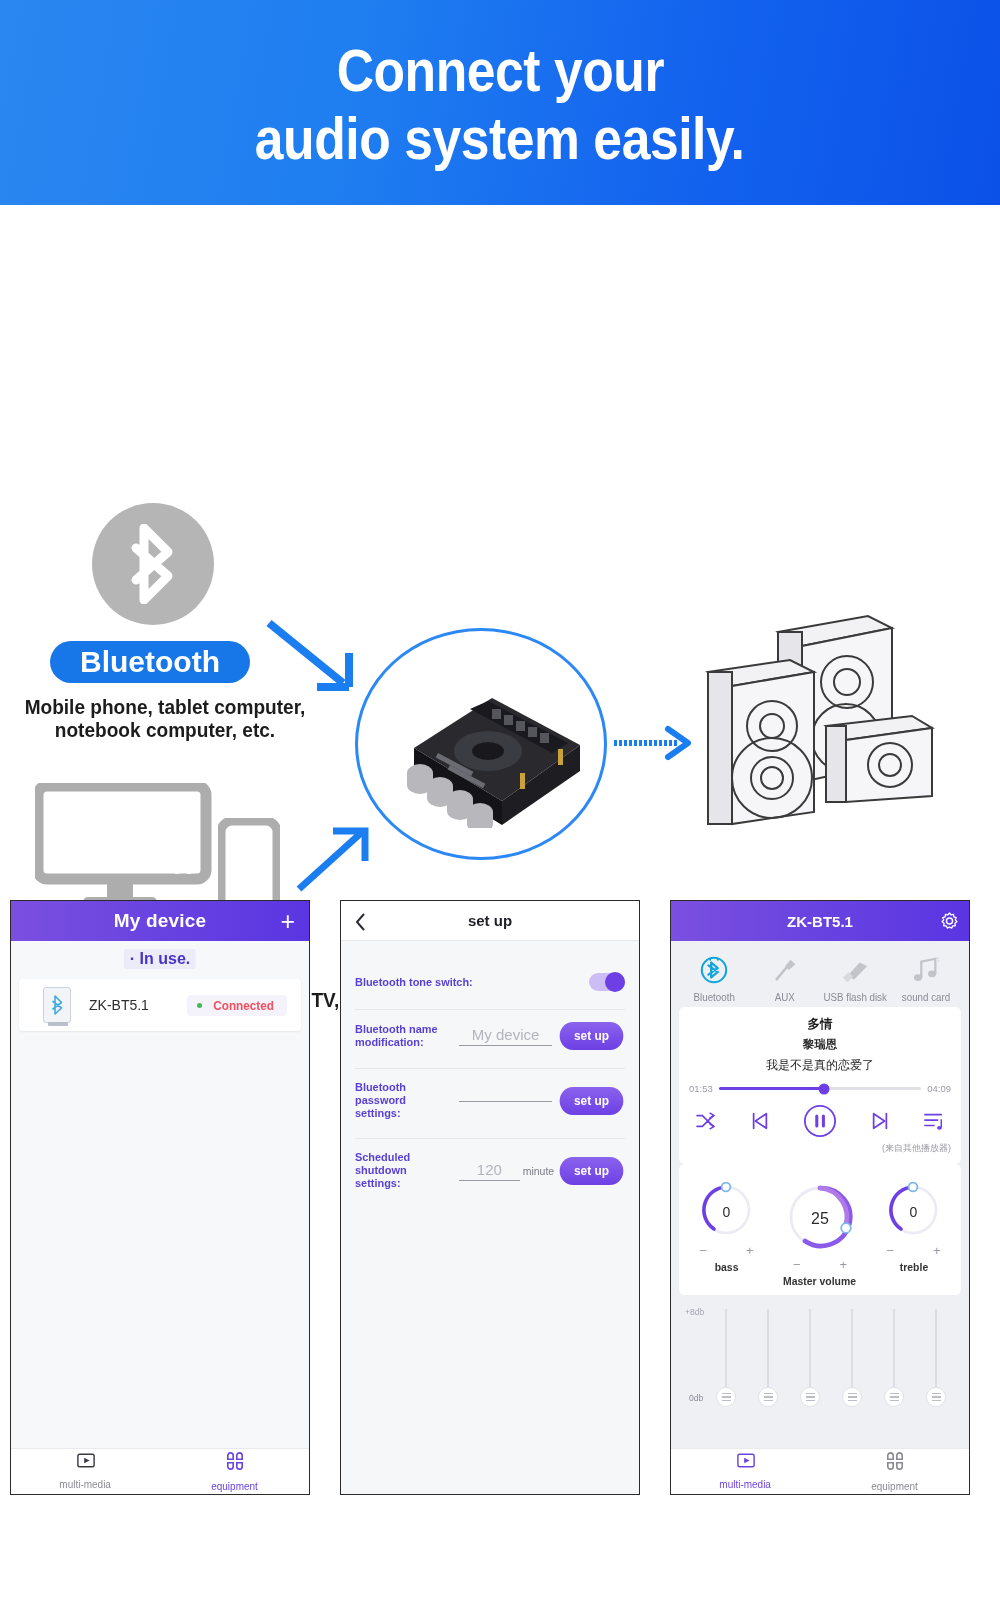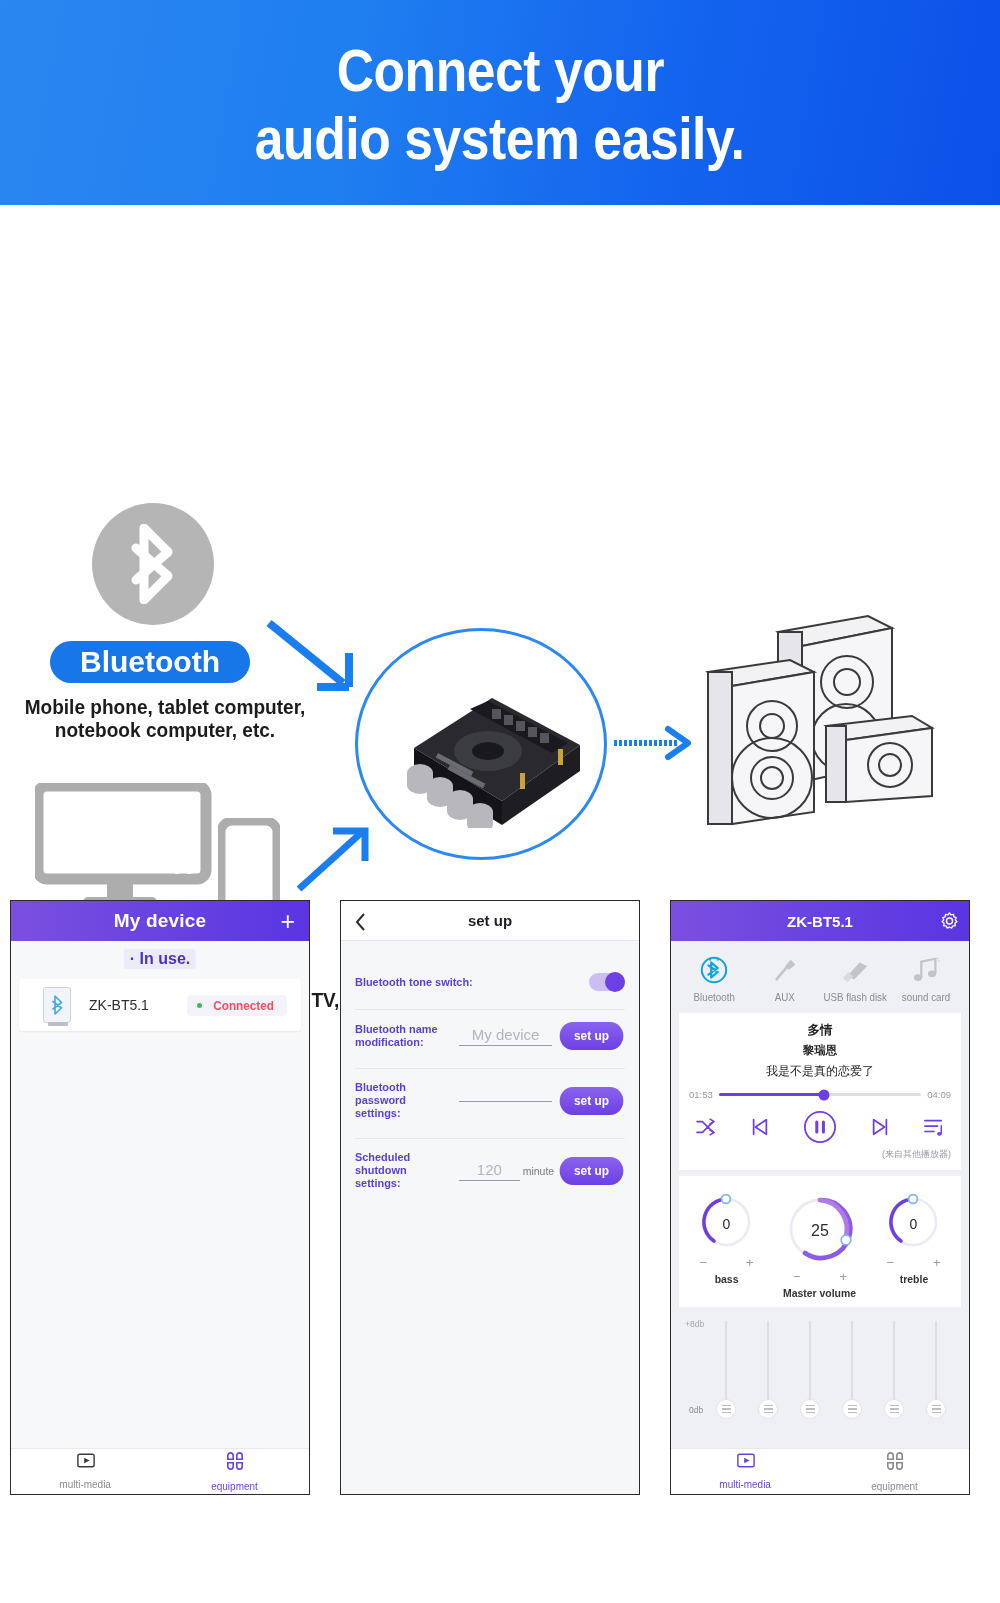--- a/index.html
+++ b/index.html
@@ -177,22 +177,22 @@
   }
 
   
   .p3-body { flex:1; background:#eef0f4; padding: 6px 8px 0 8px; overflow: hidden; }
   .src-row { display: flex; justify-content: space-around; padding: 8px 0 4px; }
   .src { display:flex; flex-direction:column; align-items:center; gap:6px; width:70px; }
   .src-label { font-size: 10.5px; color: #8b8b94; transform: scaleX(.93); white-space: nowrap;}
   .src.active .src-label { color: #8b8b94; }
 
   .card {
-    background: #fff; border-radius: 0;
-    margin-top: 6px; padding: 9px 10px;
+    background: #fff; border-radius: 6px;
+    padding: 9px 10px;
   }
   .song-title { text-align:center; font-size: 12.5px; font-weight: bold; color:#1f1f1f; }
   .song-artist { text-align:center; font-size: 11.5px; font-weight: bold; color:#2a2a2a; margin-top: 4px;}
   .song-sub { text-align:center; font-size: 12px; font-weight: normal; color:#1f1f1f; margin-top: 5px;}
   .prog-row { display:flex; align-items:center; gap:6px; margin-top: 9px; }
   .time { font-size: 9.5px; color: #9a9aa4; }
   .track { flex:1; height: 3px; background:#e0e0e6; border-radius:2px; position: relative; }
   .track-fill { position:absolute; left:0; top:0; height:3px; background:#6d3fe4; border-radius:2px; width:52%; }
   .track-knob {
     position:absolute; left:52%; top:50%; transform: translate(-50%,-50%);

